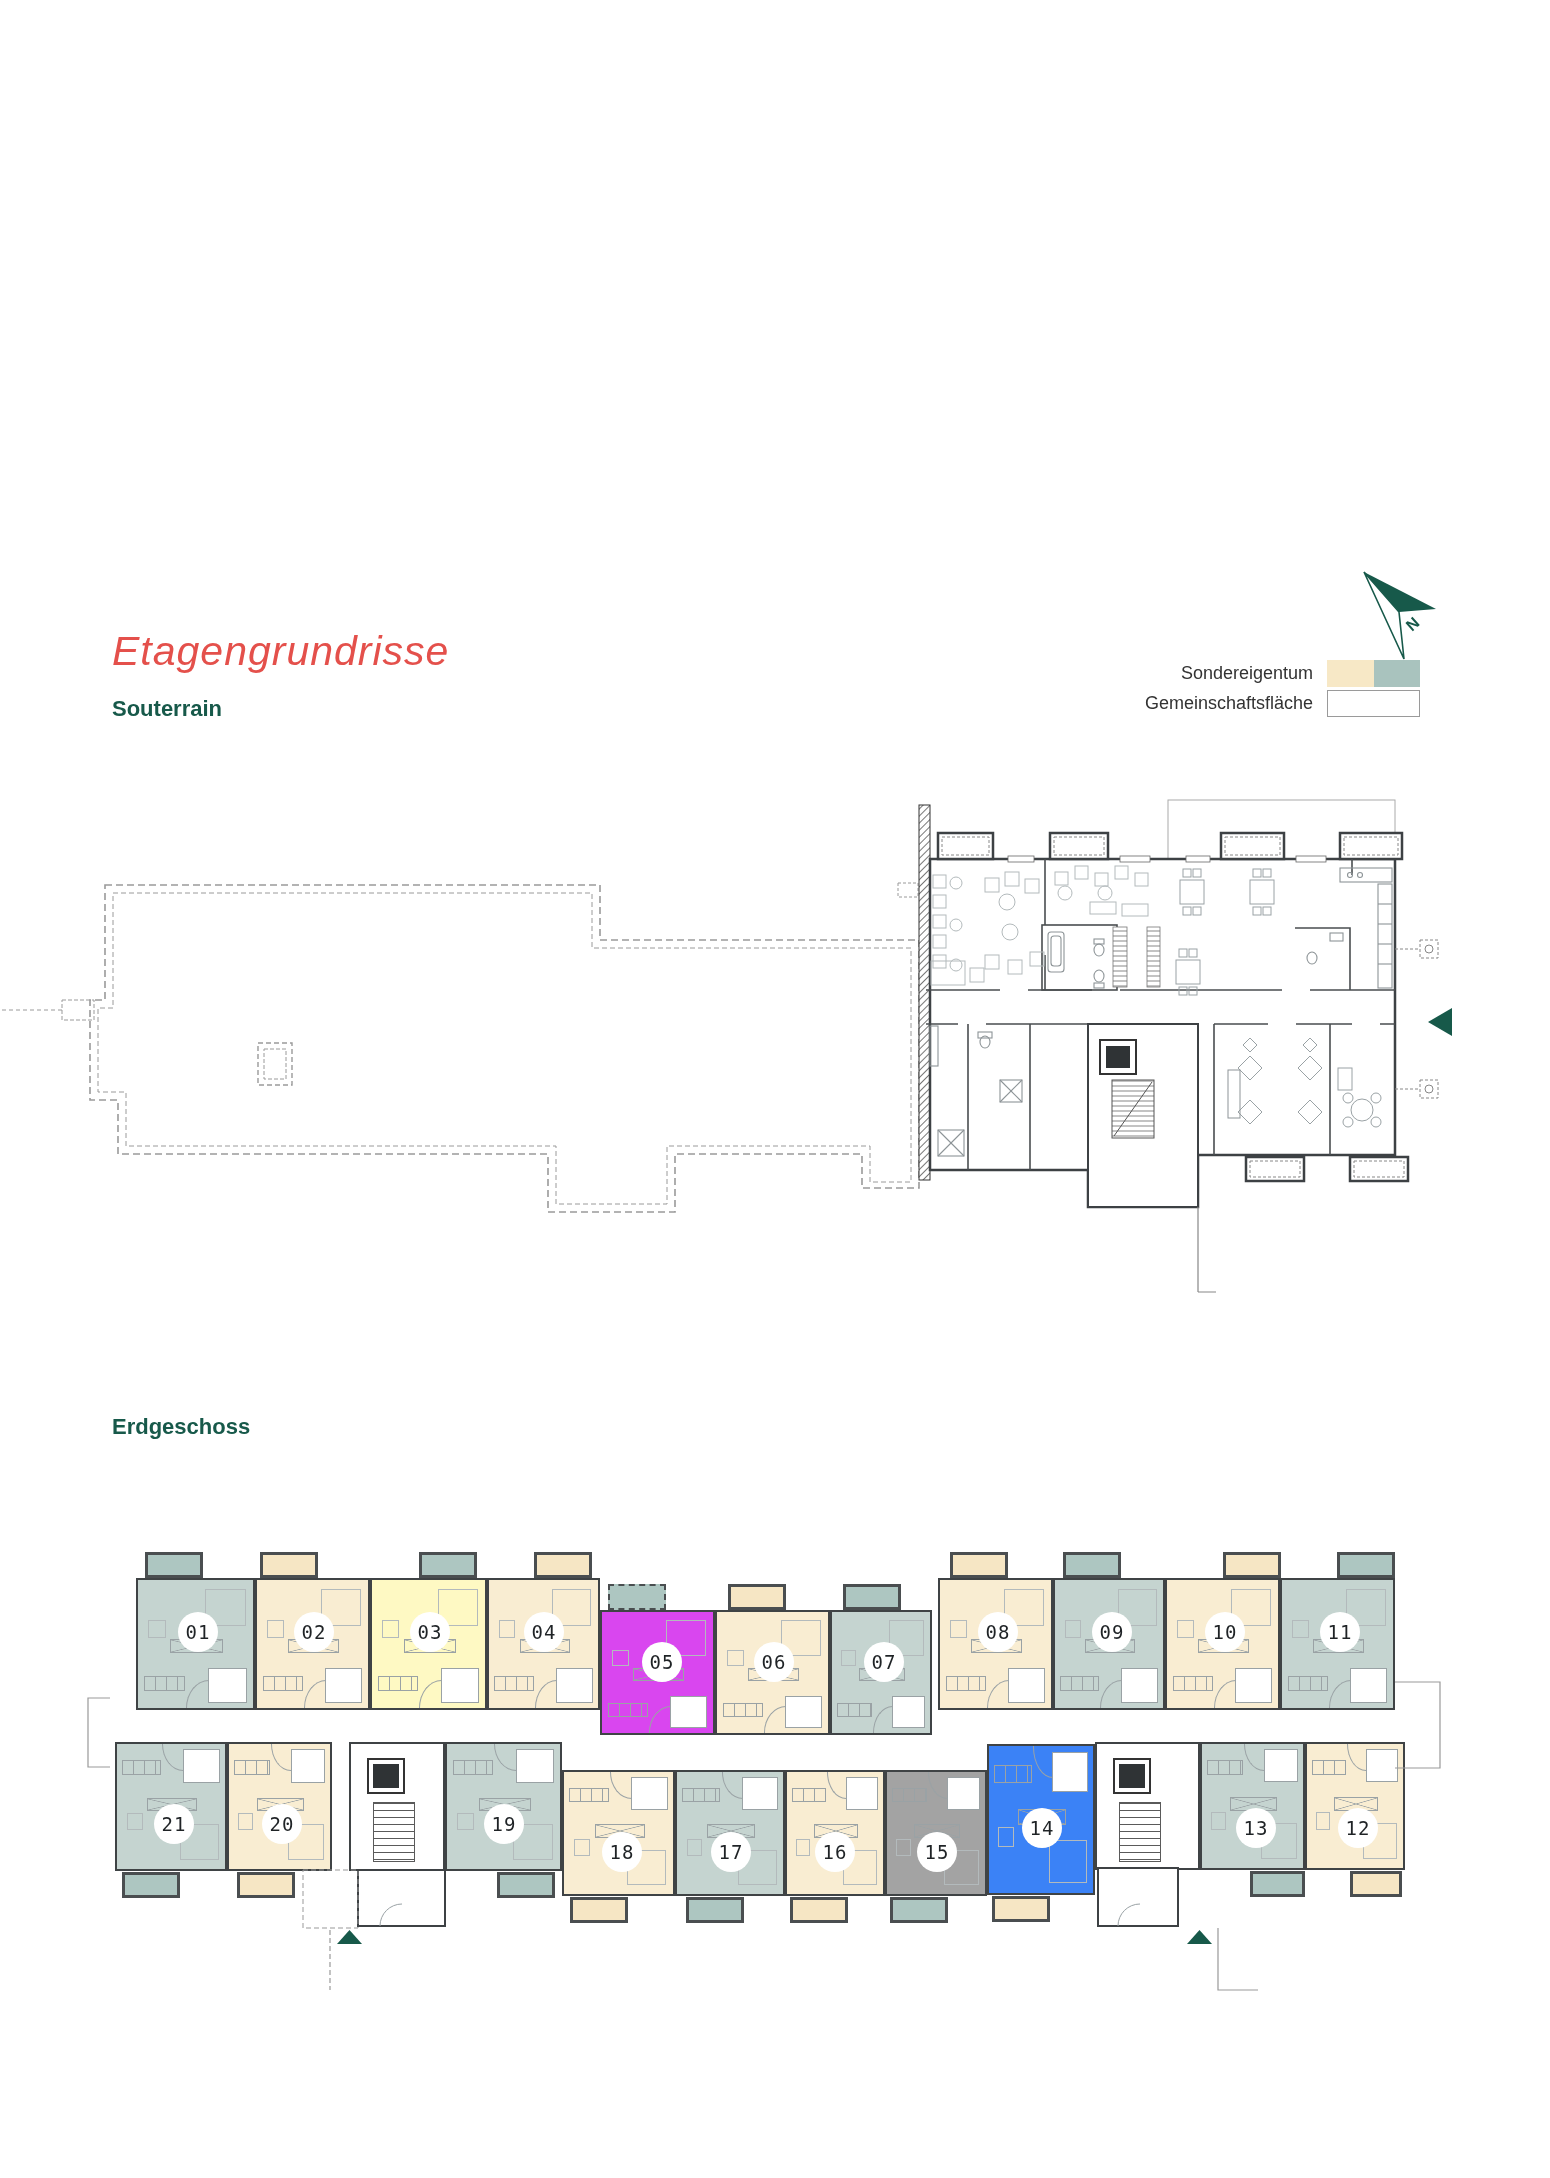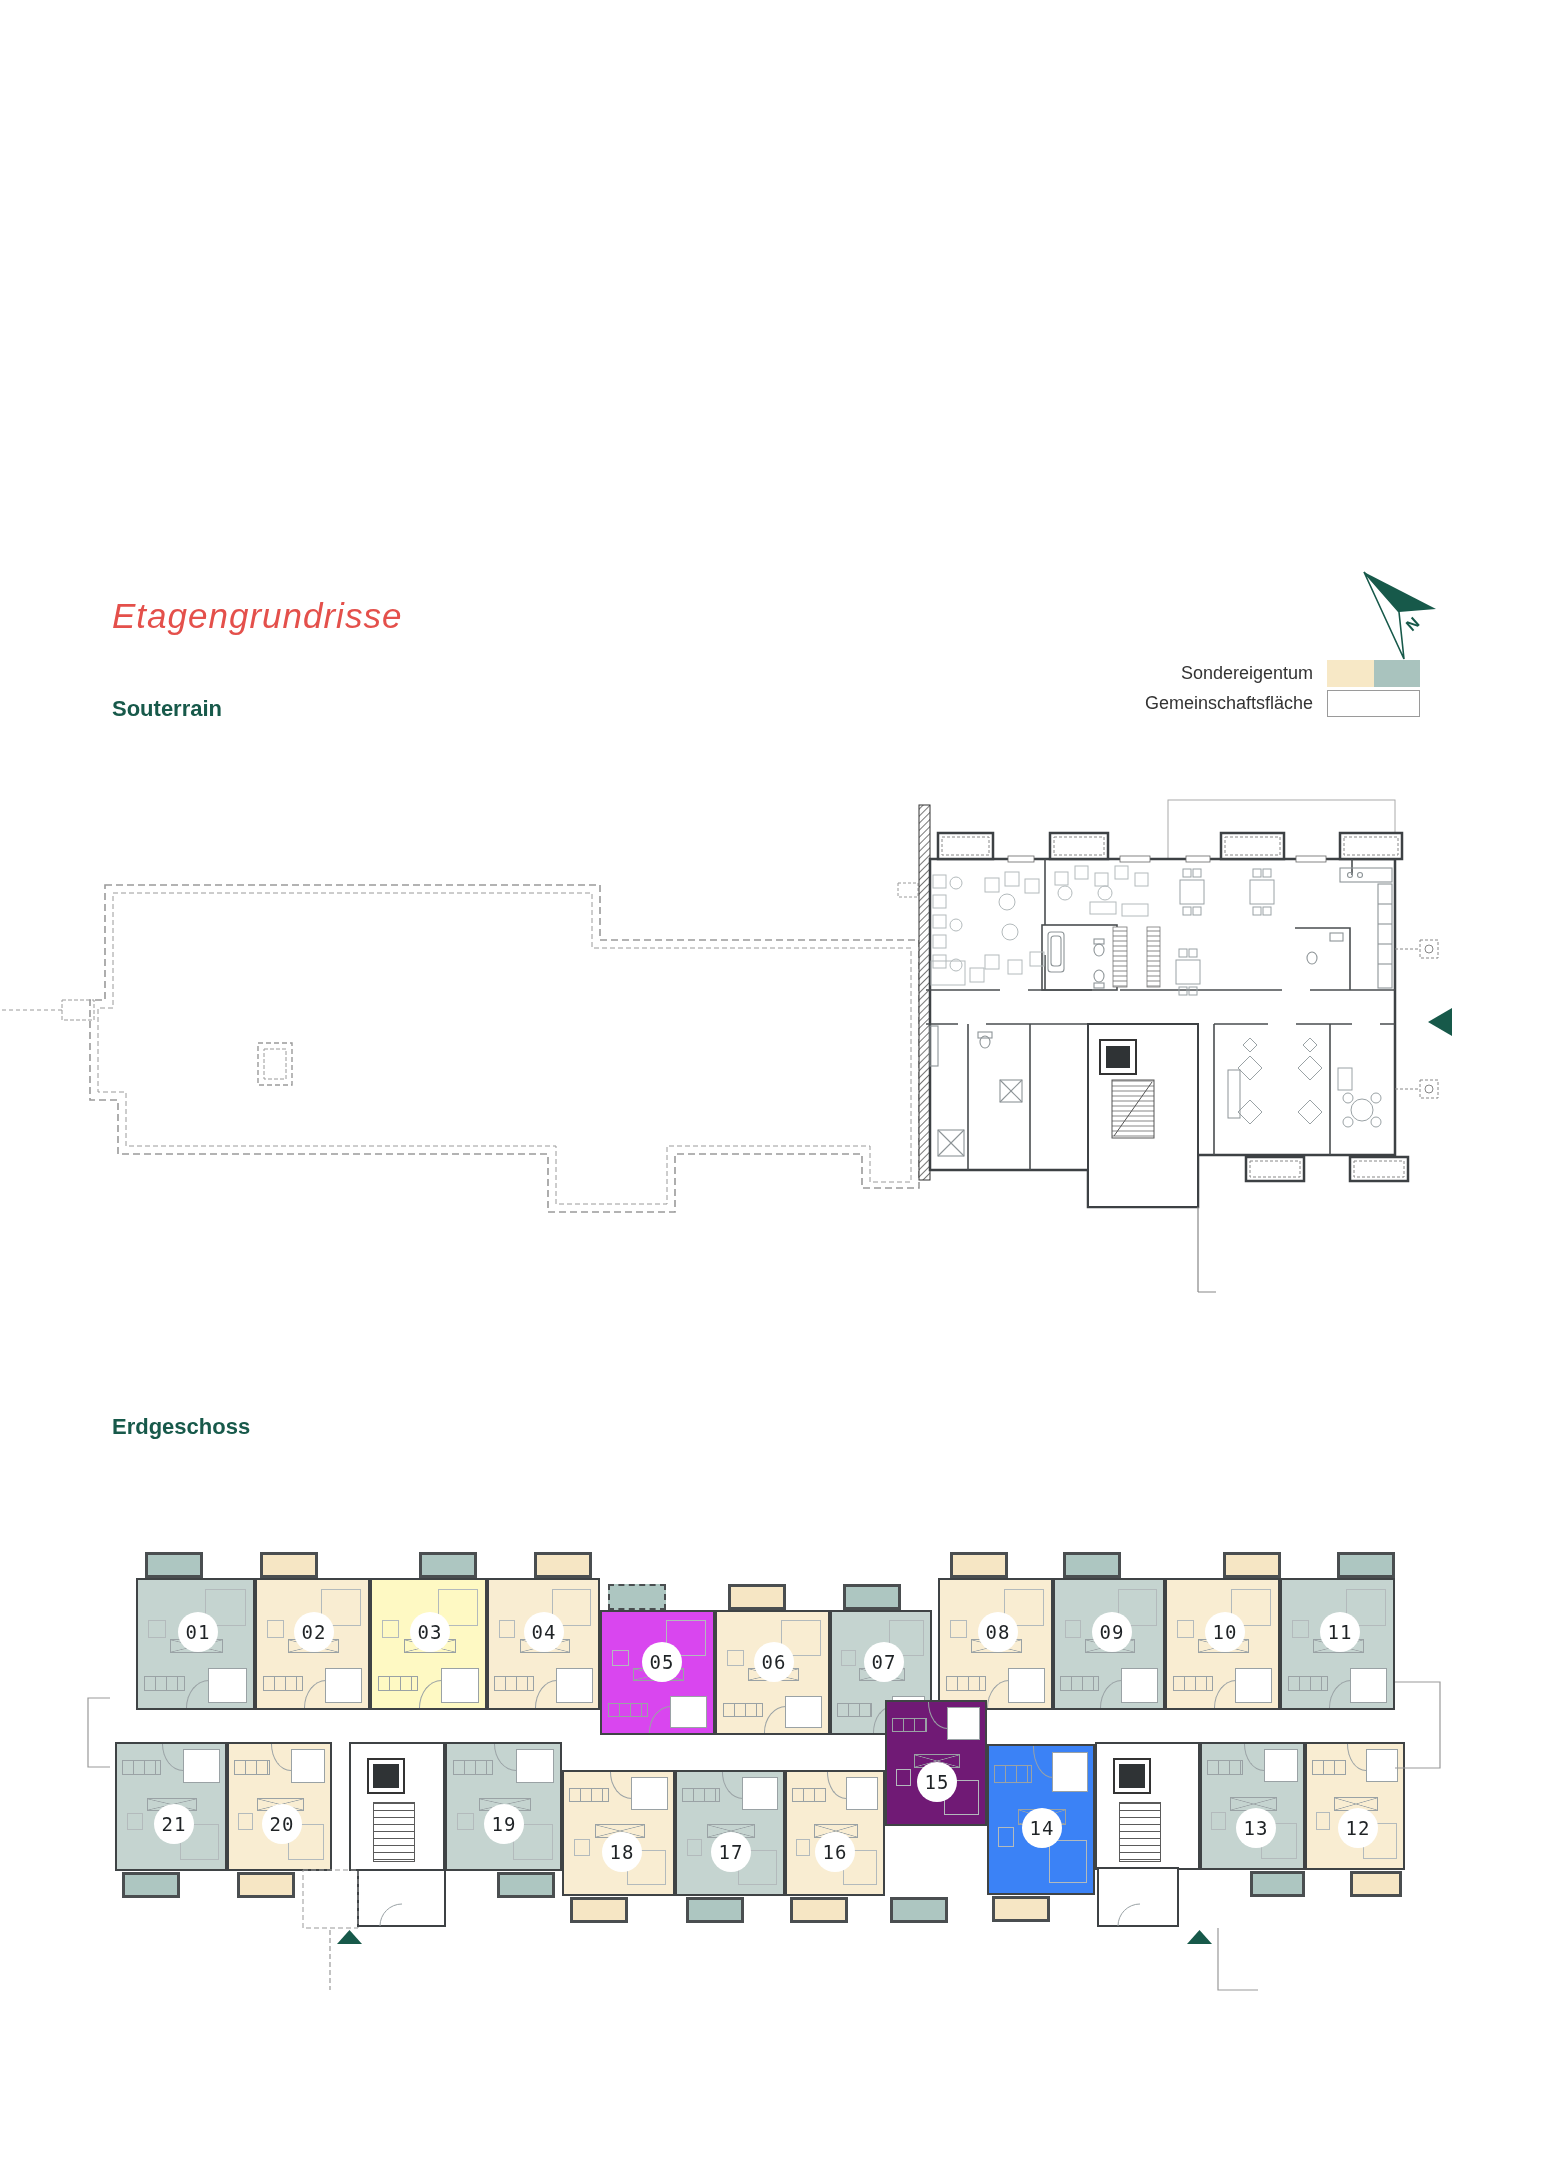--- a/index.html
+++ b/index.html
@@ -1,18 +1,18 @@
 <!DOCTYPE html>
 <html><head>
 <meta charset="utf-8">
 <style>
   html,body{margin:0;padding:0;background:#fff;}
   .page{position:relative;width:1550px;height:2178px;background:#fff;overflow:hidden;
         font-family:"Liberation Sans",sans-serif;color:#222;}
-  .title{position:absolute;left:112px;top:596px;font-size:35px;font-style:italic;
+  .title{position:absolute;left:112px;top:628px;font-size:41px;font-style:italic;
          font-weight:400;color:#e4504b;letter-spacing:1px;}
   .floor-h{position:absolute;font-size:22px;font-weight:bold;color:#17594a;}
   #h-sout{left:112px;top:696px;}
   #h-erd{left:112px;top:1414px;}
   .legend{position:absolute;left:1080px;top:658px;width:340px;font-size:18px;color:#333;}
   .lg-row{display:flex;align-items:center;justify-content:flex-end;height:30px;}
   .lg-label{margin-right:14px;white-space:nowrap;}
   .lg-swatches{display:flex;width:93px;height:27px;}
   .lg-swatches .sw{flex:1;height:27px;}
   .sw-common{width:91px;height:25px;background:#fff;border:1px solid #9a9a9a;}
@@ -463,21 +463,21 @@
           <div class="f-bed"></div>
           <div class="f-tbl"></div>
           <div class="f-ward"></div>
           <div class="f-kit"></div>
           <div class="f-bath"></div>
           <div class="f-door"></div>
         </div>
         <div class="circle" style="left: 28px; top: 60px; width: 40px; height: 40px;">16</div>
       </div>
       <div class="balcony" style="left: 890px; top: 1897px; width: 58px; height: 26px; background: rgb(173, 198, 193);"></div>
-      <div class="unit flip" style="left: 885px; top: 1700px; width: 102px; height: 126px; background: #701a75; border-color: rgb(63, 67, 69);">
+      <div class="unit flip" style="left: 885px; top: 1770px; width: 102px; height: 126px; background: #a3a3a3; border-color: rgb(63, 67, 69);">
         <div class="fur">
           <div class="f-bed"></div>
           <div class="f-tbl"></div>
           <div class="f-ward"></div>
           <div class="f-kit"></div>
           <div class="f-bath"></div>
           <div class="f-door"></div>
         </div>
         <div class="circle" style="left: 30px; top: 60px; width: 40px; height: 40px;">15</div>
       </div>

